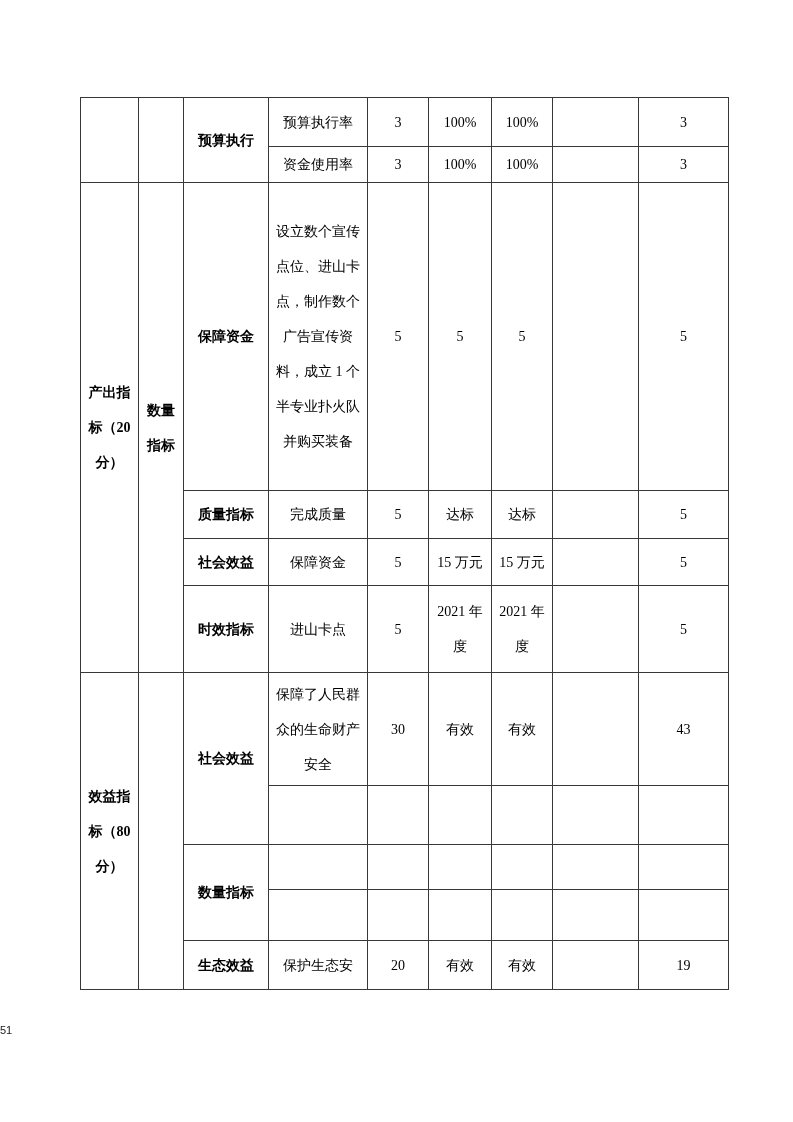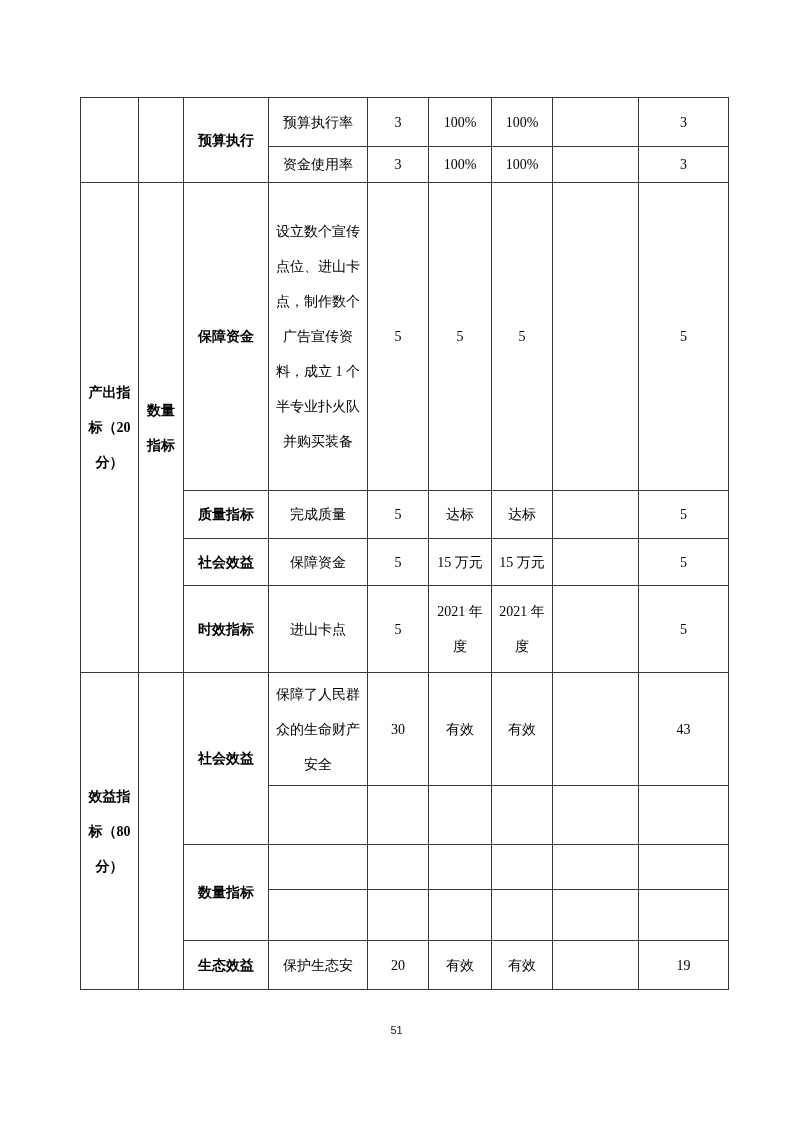--- a/index.html
+++ b/index.html
@@ -46,21 +46,21 @@
   col.c5 { width: 61px; }
   col.c6 { width: 63px; }
   col.c7 { width: 61px; }
   col.c8 { width: 86px; }
   col.c9 { width: 90px; }
   .page-number {
     position: absolute;
     left: 0;
     right: 0;
     top: 1024px;
-    text-align: center;
+    text-align: left;
     font-family: "Liberation Sans", "DejaVu Sans", sans-serif;
     font-size: 11px;
     color: #1a1a1a;
   }
 </style>
 </head>
 <body>
 
 <div class="page">
 

